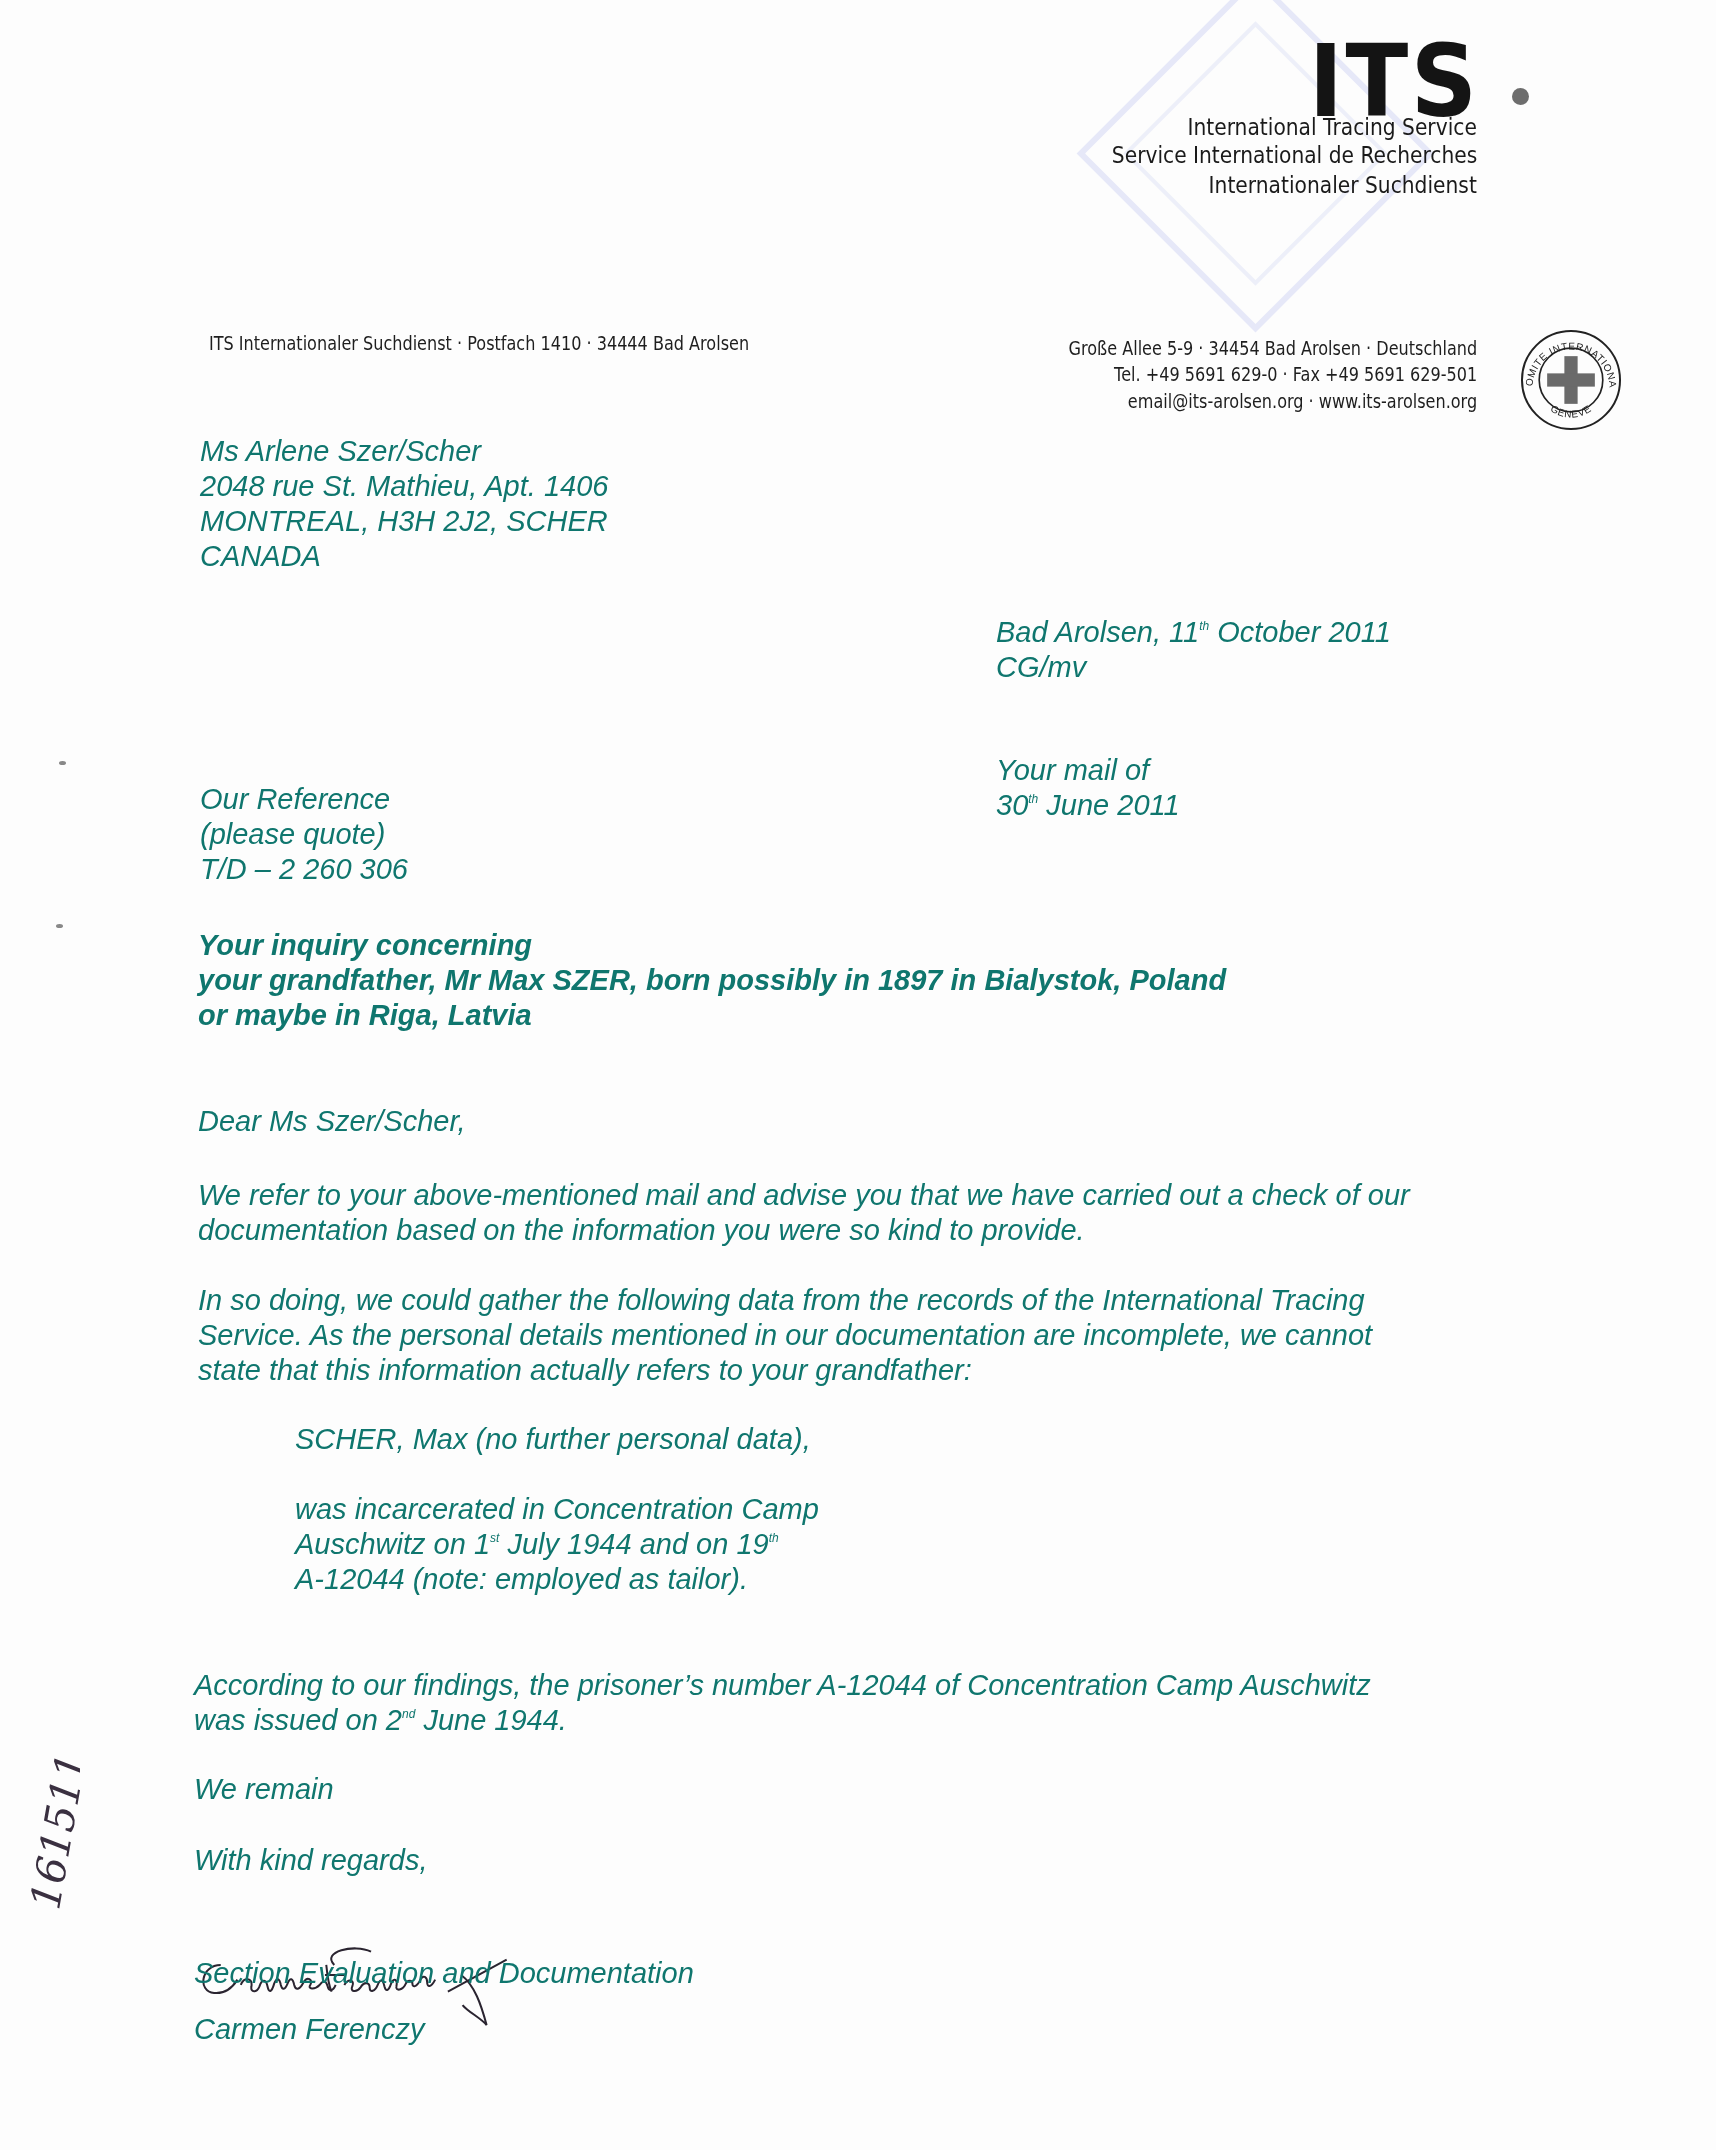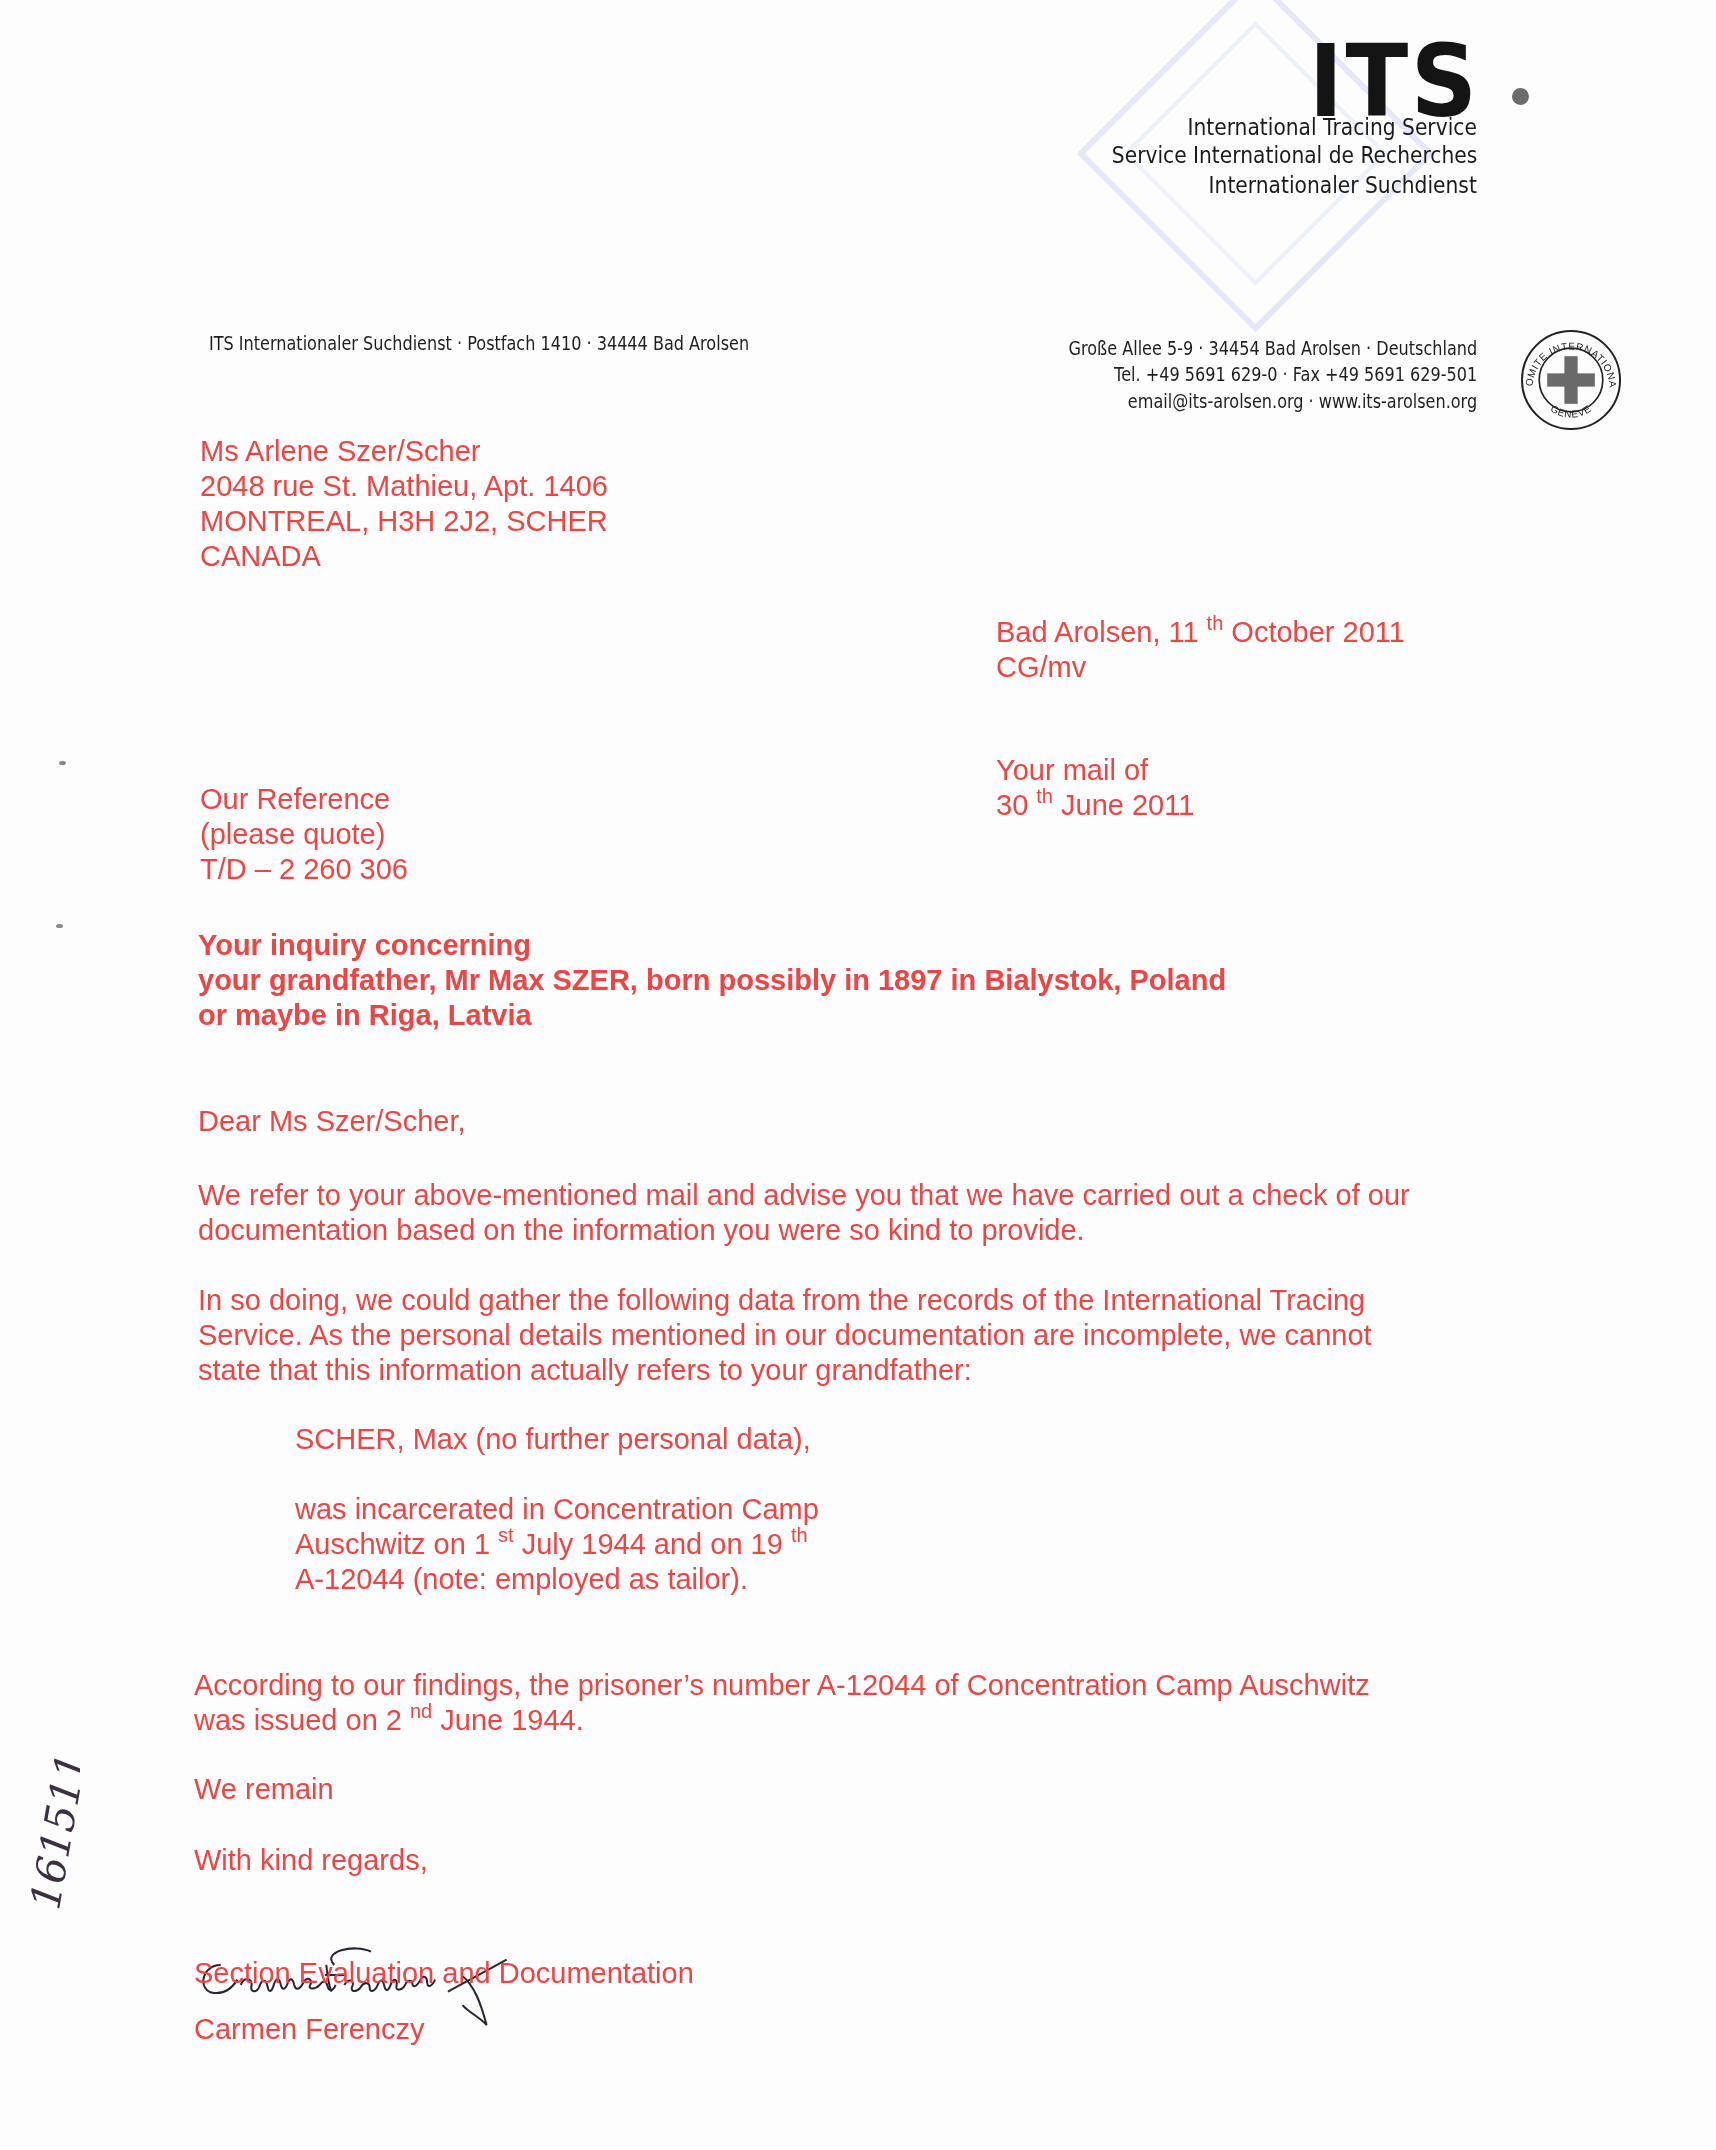--- a/index.html
+++ b/index.html
@@ -38,23 +38,23 @@
   }
   .small-head {
     font-family: "DejaVu Sans", sans-serif; font-size: 18.7px; color: #1e1e1e;
     white-space: nowrap;
     transform: scaleX(0.86);
   }
   .sender { left: 209px; top: 333px; transform-origin: left; }
   .contact { right: 239px; text-align: right; transform-origin: right; }
   .seal { left: 1518px; top: 327px; width: 106px; height: 106px; }
   .letter {
-    font-size: 29px; line-height: 35px; white-space: nowrap; color: #ef4444;
+    font-size: 29px; line-height: 35px; white-space: nowrap; color: #0f766e; font-style: italic;
   }
-  .letter sup { font-size: 20px; vertical-align: 12px; line-height: 0; margin-left: 8px; }
+  .letter sup { font-size: 12px; vertical-align: 12px; line-height: 0; }
   .bold { font-weight: bold; }
   .margin-note {
     left: 20px; top: 1711px; width: 60px; height: 207px;
   }
   .dot-mark { width: 6.7px; height: 4px; border-radius: 50%; background: #888; }
   .signature { left: 194px; top: 1938px; width: 481px; height: 114px; }
 </style>
 </head>
 <body>
 

